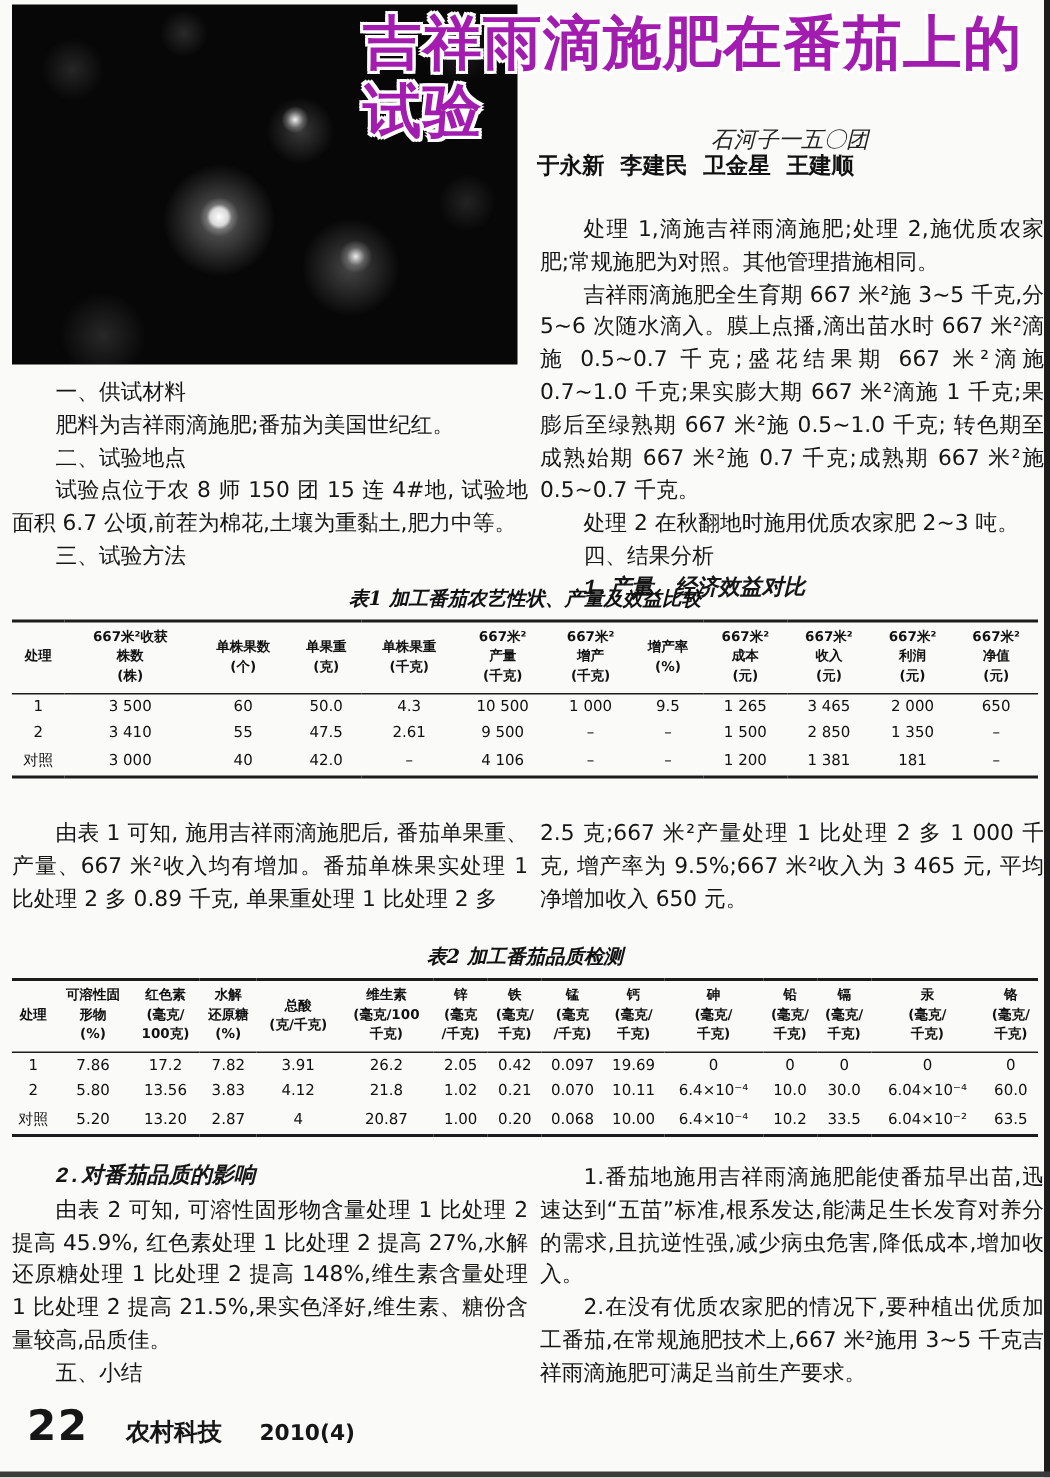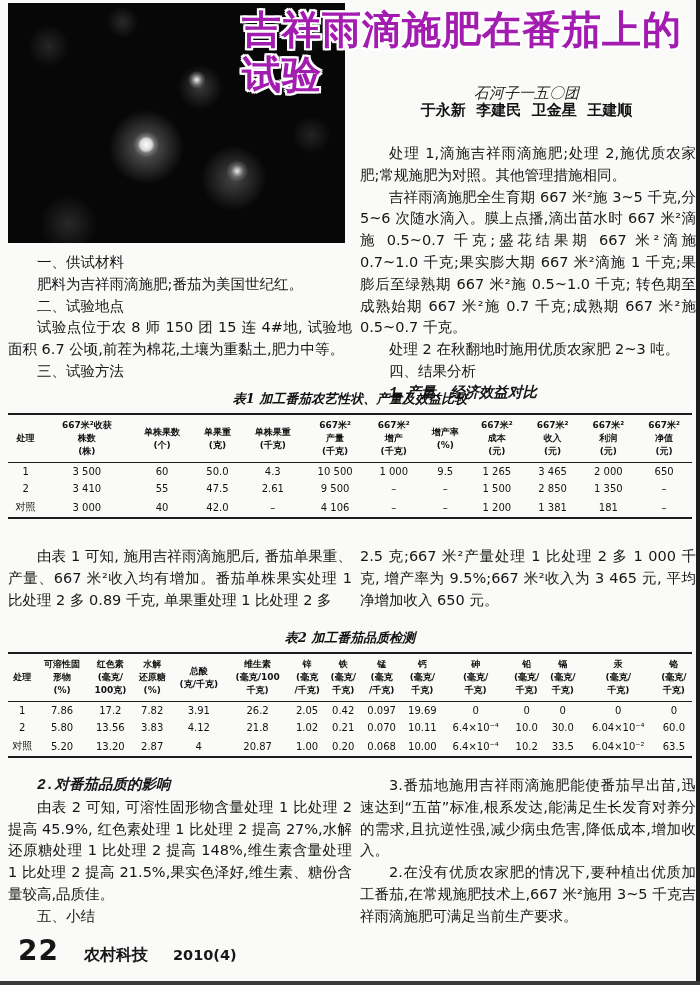--- a/index.html
+++ b/index.html
@@ -32,21 +32,21 @@
     color:#a21caf;line-height:1.15;
     text-shadow:-2px -2px 0 #fff,2px -2px 0 #fff,-2px 2px 0 #fff,2px 2px 0 #fff,
                  0 -2px 0 #fff,0 2px 0 #fff,-2px 0 0 #fff,2px 0 0 #fff;
   }
   .byline{
     position:absolute;left:358px;top:84px;width:337px;text-align:center;
     font-family:"DejaVu Serif","Liberation Serif",serif;font-style:italic;
     font-size:15px;color:#222;
   }
   .authors{
-    position:absolute;left:358px;top:101px;width:337px;text-align:center;
+    position:absolute;left:358px;top:101px;width:337px;
     font-size:15px;font-weight:bold;white-space:pre;color:#111;
   }
   
   .tblock{position:absolute;font-size:14.5px;line-height:21.8px;text-align:justify;}
   .col-right-top{left:360px;top:143px;width:336px;}
   .col-left-top{left:8px;top:252px;width:344px;}
   .mid-left{left:8px;top:546px;width:344px;}
   .mid-right{left:360px;top:546px;width:336px;}
   .bottom-left{left:8px;top:775px;width:344px;}
   .bottom-right{left:360px;top:775px;width:336px;}
@@ -302,21 +302,21 @@
         </tbody>
     </table>
   </div>
 
   <div class="tblock bottom-left">
     <p class="heading kaiti">2.对番茄品质的影响</p>
     <p class="para">由表 2 可知, 可溶性固形物含量处理 1 比处理 2 提高 45.9%, 红色素处理 1 比处理 2 提高 27%,水解还原糖处理 1 比处理 2 提高 148%,维生素含量处理 1 比处理 2 提高 21.5%,果实色泽好,维生素、糖份含量较高,品质佳。</p>
     <p class="heading">五、小结</p>
   </div>
   <div class="tblock bottom-right">
-    <p class="para">3.番茄地施用吉祥雨滴施肥能使番茄早出苗,迅速达到“五苗”标准,根系发达,能满足生长发育对养分的需求,且抗逆性强,减少病虫危害,降低成本,增加收入。</p>
+    <p class="para">1.番茄地施用吉祥雨滴施肥能使番茄早出苗,迅速达到“五苗”标准,根系发达,能满足生长发育对养分的需求,且抗逆性强,减少病虫危害,降低成本,增加收入。</p>
     <p class="para">2.在没有优质农家肥的情况下,要种植出优质加工番茄,在常规施肥技术上,667 米²施用 3~5 千克吉祥雨滴施肥可满足当前生产要求。</p>
   </div>
 
   <div class="footer">
     <span class="pageno">22</span>
     <span class="journal">农村科技</span>
     <span class="issue">2010(4)</span>
   </div>
 
   <div class="edge-right"></div>

